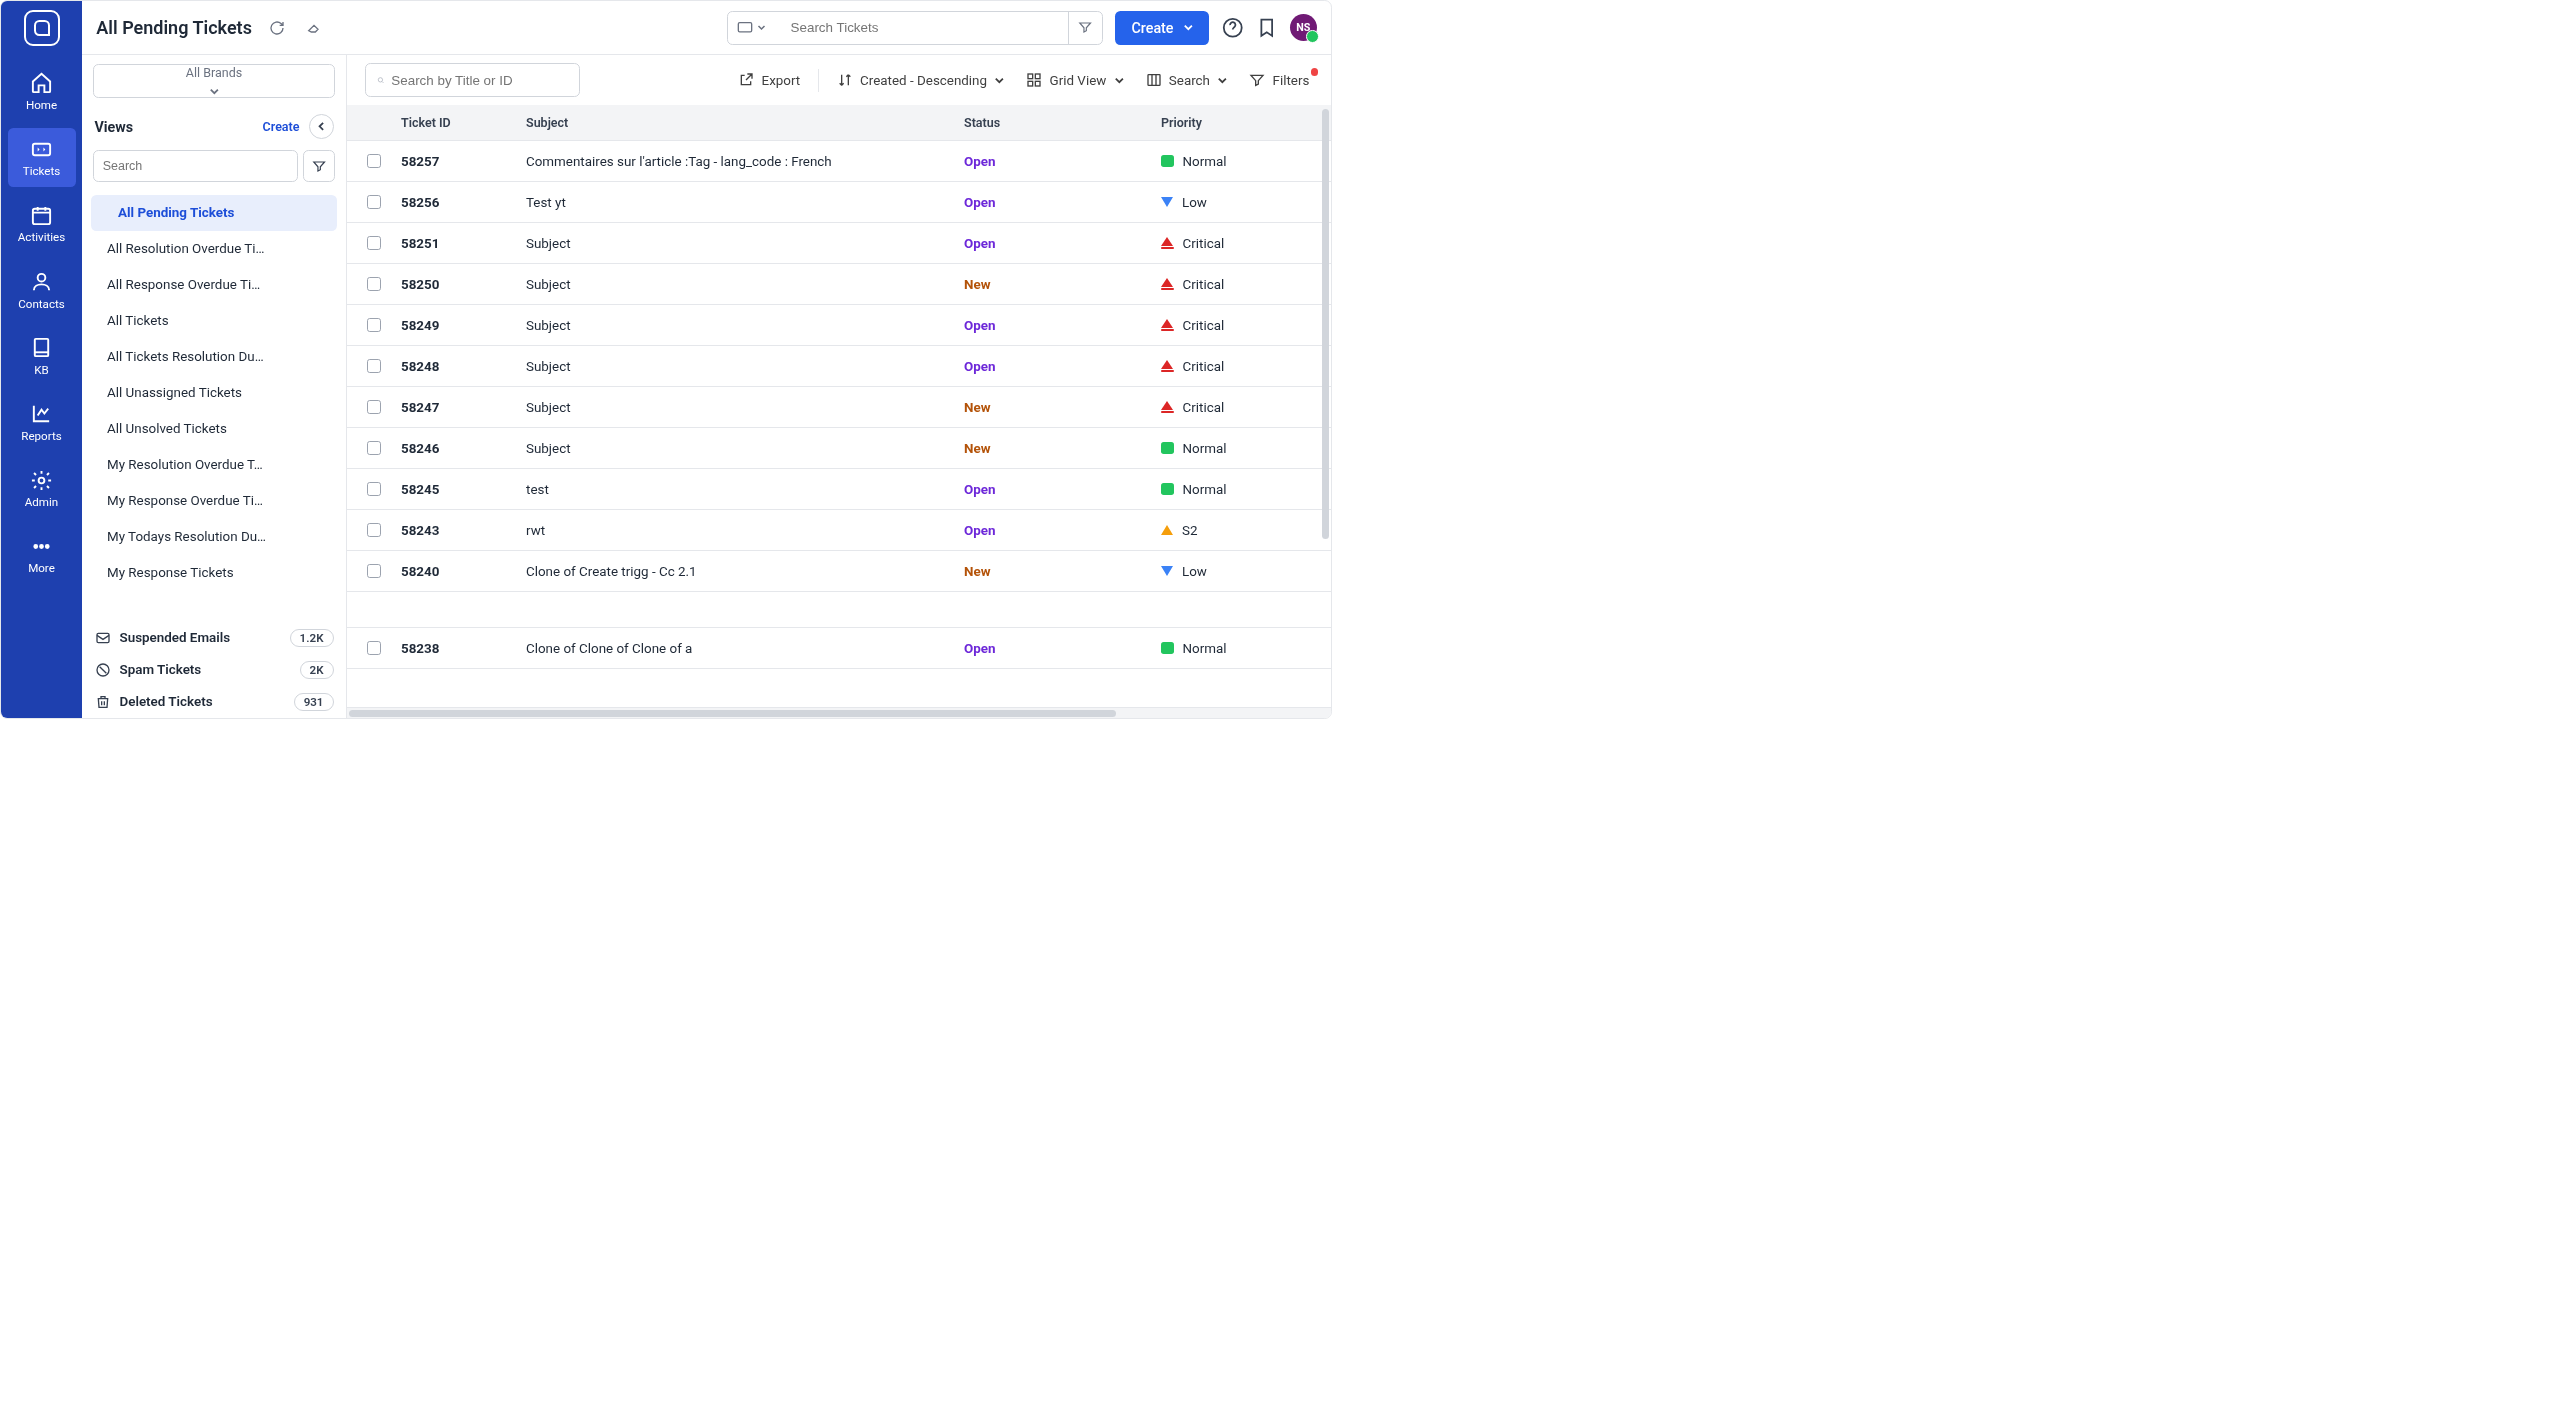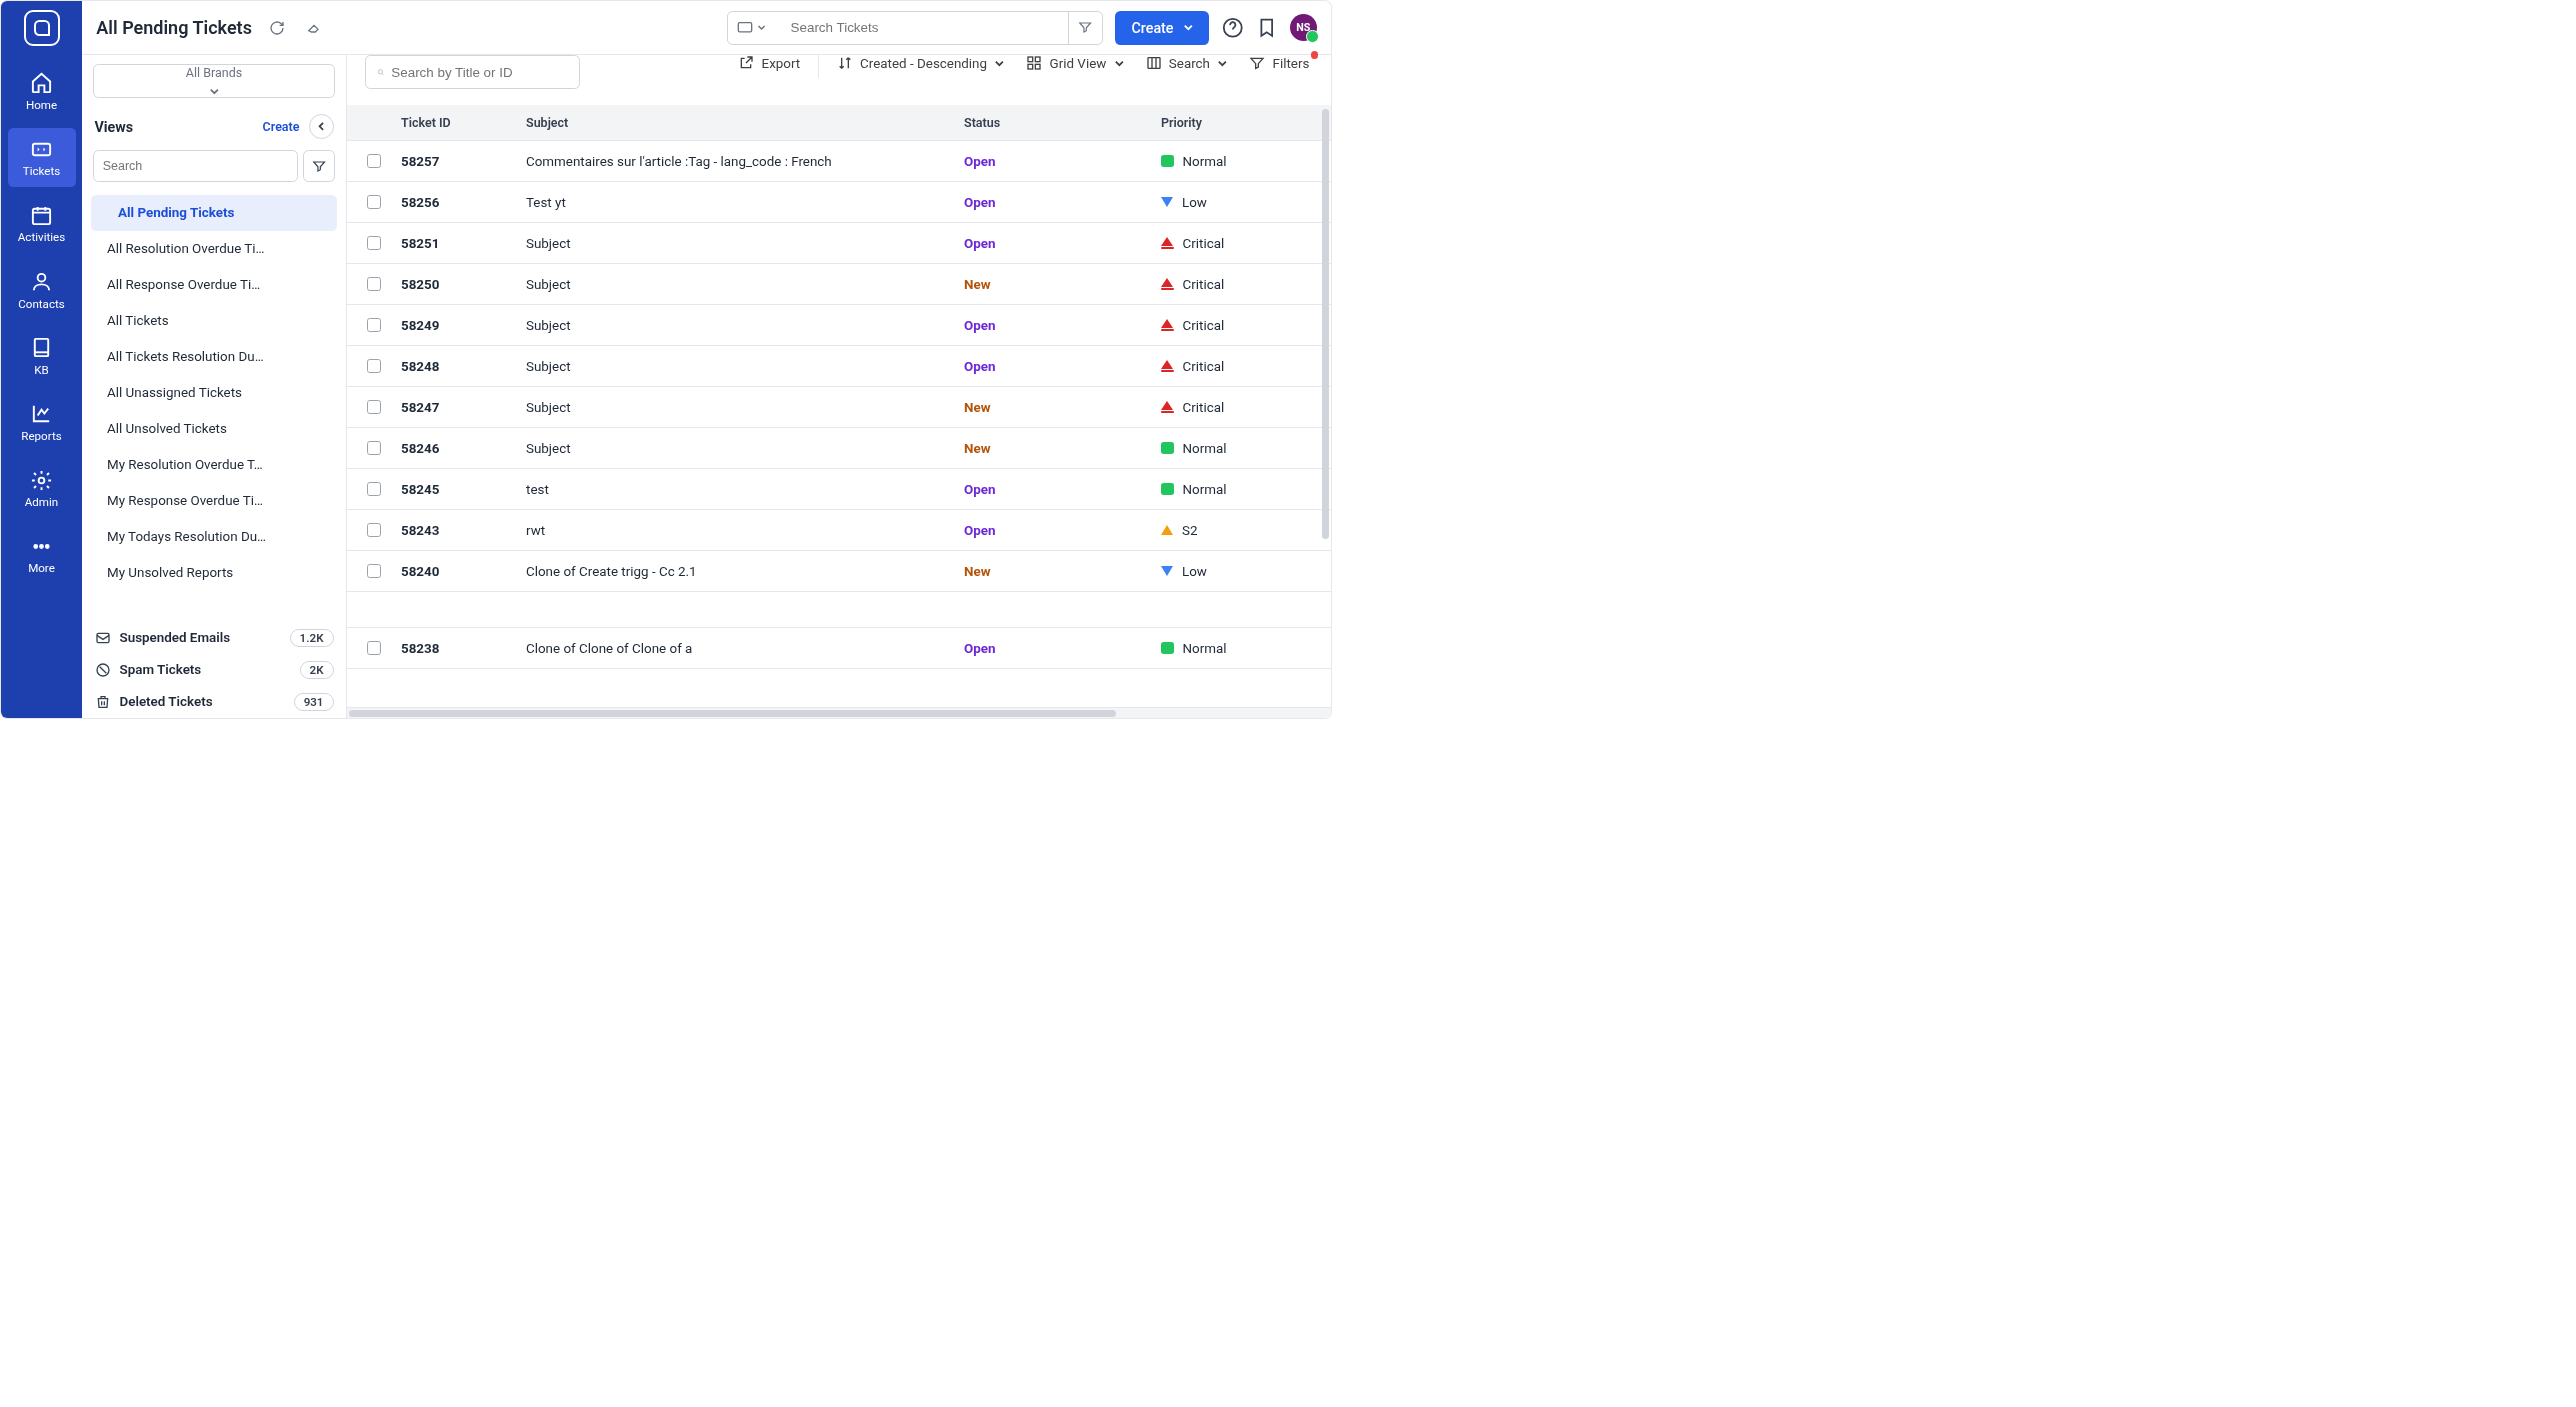--- a/index.html
+++ b/index.html
@@ -46,21 +46,21 @@
 .views-list { flex: 1; overflow-y: auto; padding: 3.6px 9px 9px; }
 .view-item { height: 36px; display: flex; align-items: center; padding: 0 16px; border-radius: 5.4px; font-size: 13.4px; color: #1f2937; cursor: pointer; white-space: nowrap; overflow: hidden; text-overflow: ellipsis; }
 .view-item.active { background: #e8eefc; color: #1d4ed8; font-weight: 700; padding-left: 27px; }
 .folder-row { display: flex; align-items: center; justify-content: space-between; padding: 7.2px 12.5px; font-size: 13.4px; font-weight: 600; cursor: pointer; }
 .folder-left { display: flex; align-items: center; gap: 9px; }
 .folder-icon { width: 16px; height: 16px; stroke: #374151; fill: none; stroke-width: 2; }
 .count-badge { border: 0.9px solid #d1d5db; border-radius: 894px; padding: 0.9px 9px; font-size: 11.6px; font-weight: 600; color: #374151; }
 
 
 .content-col { flex: 1; display: flex; flex-direction: column; min-width: 0; position: relative; }
-.toolbar { height: 50px; display: flex; align-items: flex-start; padding: 0 18px; gap: 14.3px; }
+.toolbar { height: 50px; display: flex; align-items: center; padding: 0 18px; gap: 14.3px; }
 .tb-search { display: flex; align-items: center; gap: 7.2px; border: 0.9px solid #d1d5db; border-radius: 5.4px; height: 34px; width: 215px; padding: 0 10.7px; color: #6b7280; }
 .tb-search input { border: none; outline: none; flex: 1; font-size: 13.4px; background: transparent; }
 .tb-item { display: flex; align-items: center; gap: 7.2px; color: #404040; font-size: 13.4px; cursor: pointer; position: relative; padding: 0 3.6px; }
 .tb-sep { width: 0.9px; height: 23px; background: #e5e7eb; }
 .red-dot { position: absolute; top: -3.6px; right: -5.4px; width: 7.2px; height: 7.2px; background: #ef4444; border-radius: 50%; }
 .selectall-row { height: 36px; background: #f9fafb; border-top: 0.9px solid #e5e7eb; border-bottom: 0.9px solid #e5e7eb; display: flex; align-items: center; padding: 0 18px; gap: 12.5px; font-weight: 600; color: #374151; }
 .pager { margin-left: auto; display: flex; align-items: center; gap: 16px; color: #374151; font-weight: 600; }
 .pager-arrow { color: #9ca3af; cursor: pointer; }
 .pager-arrow.active { color: #1d4ed8; }
 
@@ -237,21 +237,21 @@
             <div class="view-item active">All Pending Tickets</div>
             <div class="view-item">All Resolution Overdue Ti…</div>
             <div class="view-item">All Response Overdue Ti…</div>
             <div class="view-item">All Tickets</div>
             <div class="view-item">All Tickets Resolution Du…</div>
             <div class="view-item">All Unassigned Tickets</div>
             <div class="view-item">All Unsolved Tickets</div>
             <div class="view-item">My Resolution Overdue T…</div>
             <div class="view-item">My Response Overdue Ti…</div>
             <div class="view-item">My Todays Resolution Du…</div>
-            <div class="view-item">My Unsolved Reports</div>
+            <div class="view-item">My Response Tickets</div>
           </div>
         <div id="folders">
             <div class="folder-row">
               <span class="folder-left">
                 <svg class="folder-icon" viewBox="0 0 24 24">
                   <rect x="3" y="5" width="18" height="14" rx="2"></rect>
                   <path d="M3 8l9 6 9-6"></path>
                 </svg>
                 <span>Suspended Emails</span>
               </span>

